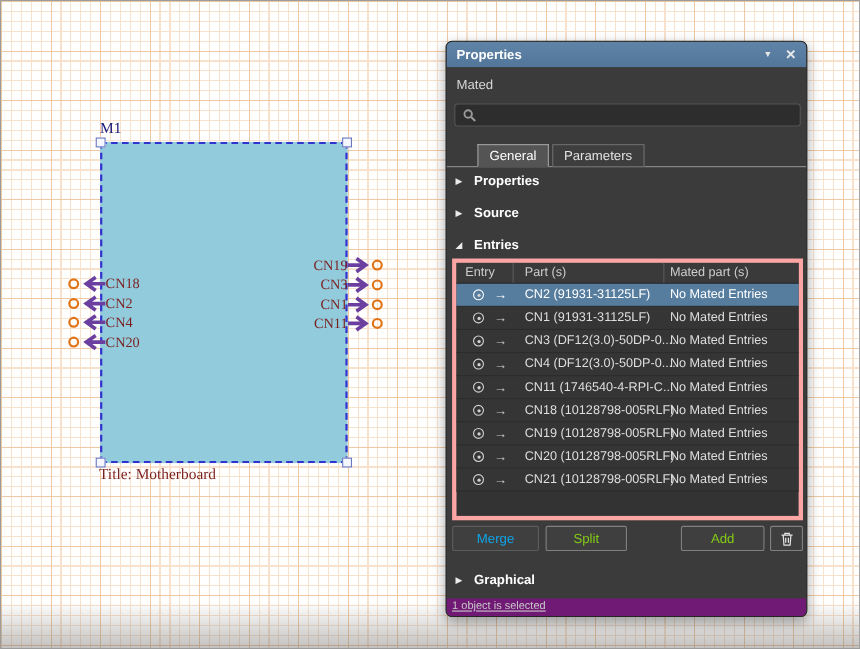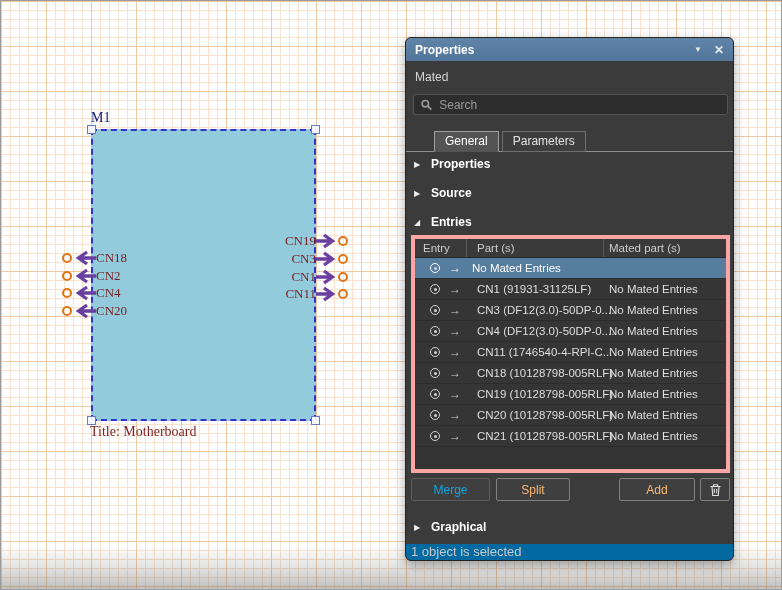--- a/index.html
+++ b/index.html
@@ -71,29 +71,29 @@
   .trow.selected { background:#567c9e; color:#ffffff; }
   .trow .c1 { padding-left:15px; gap:9px; }
   .eye { position:relative; width:10px; height:10px; border:1.6px solid #d2d2d2; border-radius:50%; flex:0 0 auto; }
   .eye::after { content:""; position:absolute; left:50%; top:50%; width:3px; height:3px; margin:-1.5px 0 0 -1.5px;
            border-radius:50%; background:#d2d2d2; }
   .trow.selected .eye, .trow.selected .eye::after { border-color:#ffffff; background-clip:border-box; }
   .row-arrow { color:#c9c9c9; font-size:12px; }
   .trow.selected .row-arrow { color:#ffffff; }
 
   .btnrow { position:absolute; left:5px; top:440px; width:319px; display:flex; }
-  .btn { height:23px; background:#3f3f3f; border:1px solid #808080; border-radius:2px; color:#fdba74;
+  .btn { height:23px; background:#3f3f3f; border:1px solid #808080; border-radius:2px; color:#84cc16;
            font-size:12px; display:flex; align-items:center; justify-content:center; cursor:default;
            font-family:"Liberation Sans", sans-serif; }
   .btn-merge { width:79px; color:#0ea5e9; border-color:#5c5c5c; }
   .btn-split { width:74px; margin-left:6px; }
   .btn-add { width:76px; margin-left:auto; }
   .btn-trash { width:30px; margin-left:5px; }
-  .statusbar { position:absolute; left:0; right:0; bottom:0; height:16px; background:#0369a1;
-           color:#c9c9c9; font-size:13px; line-height:15px; padding-left:5px; }
+  .statusbar { position:absolute; left:0; right:0; bottom:0; height:16px; background:#701a75;
+           color:#c9c9c9; font-size:10px; line-height:15px; padding-left:5px;text-decoration:underline; }
 </style>
 </head>
 <body>
 
 <div class="screen">
 
   <div style="position:absolute;inset:0;">
     <div class="bottom-fade"></div>
 
     <div class="module">
@@ -174,21 +174,20 @@
       </span>
     </div>
 
     <div class="doctype">Mated</div>
 
     <div class="searchbox">
       <svg width="12" height="12" viewBox="0 0 12 12">
         <circle cx="4.6" cy="4.6" r="3.4" stroke="#9a9a9a" stroke-width="1.7" fill="none"></circle>
         <line x1="7.3" y1="7.3" x2="11" y2="11" stroke="#9a9a9a" stroke-width="1.9"></line>
       </svg>
-      <input type="text" placeholder="Search" style="">
     </div>
 
     <div class="tabs">
       <div class="tab active">General</div>
       <div class="tab">Parameters</div>
     </div>
 
     <div class="section sec-properties">
       <span class="sec-arrow">▶</span>
       <span class="sec-label">Properties</span>
@@ -206,20 +205,21 @@
       <div class="thead">
         <div class="c1">Entry</div>
         <div class="c2">Part (s)</div>
         <div class="c3">Mated part (s)</div>
       </div>
       <div class="trow selected">
         <div class="c1">
             <span class="eye"></span>
             <span class="row-arrow">→</span>
           </div>
+        <div class="c2">CN2 (91931-31125LF)</div>
         <div class="c3">No Mated Entries</div>
       </div>
       <div class="trow">
         <div class="c1">
             <span class="eye"></span>
             <span class="row-arrow">→</span>
           </div>
         <div class="c2">CN1 (91931-31125LF)</div>
         <div class="c3">No Mated Entries</div>
       </div>

